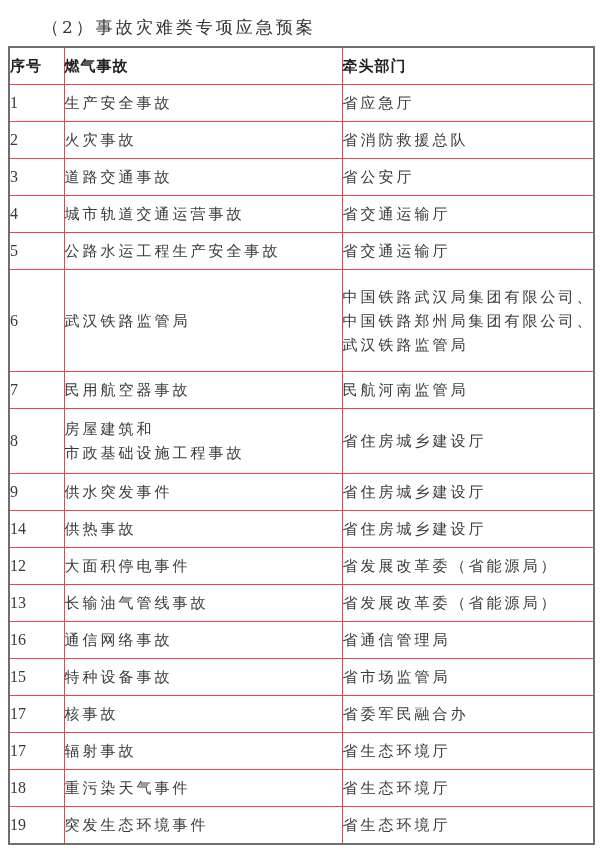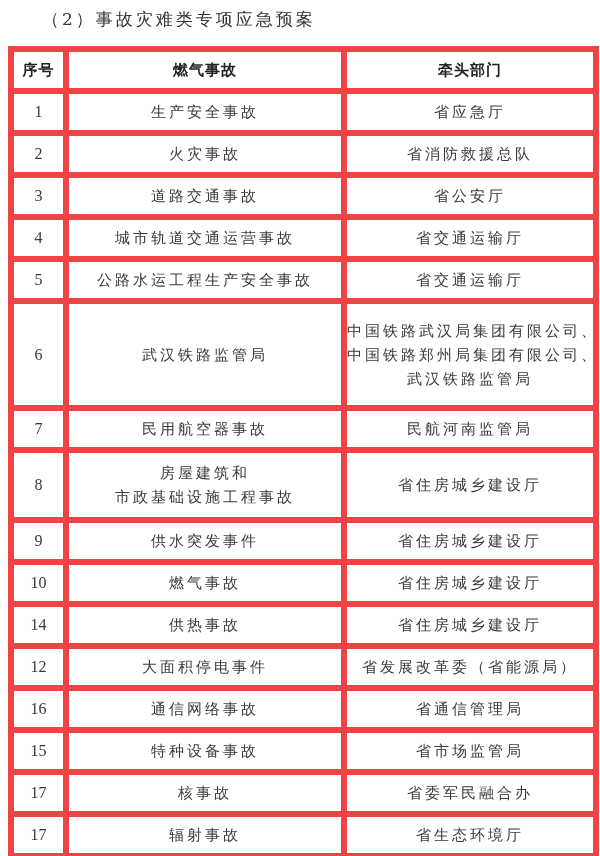--- a/index.html
+++ b/index.html
@@ -11,38 +11,38 @@
     width: 600px;
     height: 856px;
     position: relative;
     overflow: hidden;
     font-family: "DejaVu Serif", "Liberation Serif", serif;
     color: #333333;
   }
   .heading {
     position: absolute;
     left: 42px;
-    top: 8px;
+    top: 16px;
     font-size: 17px;
     letter-spacing: 3px;
     color: #333333;
     font-family: "DejaVu Serif", "Liberation Serif", serif;
   }
   table.plan-table {
     position: absolute;
     left: 8px;
     top: 46px;
     width: 585px;
     border-collapse: collapse;
     table-layout: fixed;
   }
   table.plan-table th,
   table.plan-table td {
-    border: 6px solid #ef4444;
-    text-align: center;
+    border: 1px solid #ef4444;
+    text-align: left;
     vertical-align: middle;
     padding: 0;
     font-size: 15px;
     letter-spacing: 3px;
     line-height: 24px;
     color: #3a3a3a;
     margin-top: 31px;
   }
   table.plan-table {
     border: 2px solid #6e6e6e;
@@ -167,47 +167,47 @@
       <tr class="row">
         <td class="num">9</td>
         <td>
           <span class="line">供水突发事件</span>
         </td>
         <td>
           <span class="line">省住房城乡建设厅</span>
         </td>
       </tr>
       <tr class="row">
-        <td class="num">10</td>
-        <td>
-          <span class="line">燃气事故</span>
+        <td class="num">14</td>
+        <td>
+          <span class="line">供热事故</span>
         </td>
         <td>
           <span class="line">省住房城乡建设厅</span>
         </td>
       </tr>
       <tr class="row">
-        <td class="num">14</td>
-        <td>
-          <span class="line">供热事故</span>
-        </td>
-        <td>
-          <span class="line">省住房城乡建设厅</span>
-        </td>
-      </tr>
-      <tr class="row">
         <td class="num">12</td>
         <td>
           <span class="line">大面积停电事件</span>
         </td>
         <td>
           <span class="line">省发展改革委（省能源局）</span>
         </td>
       </tr>
       <tr class="row">
+        <td class="num">13</td>
+        <td>
+          <span class="line">长输油气管线事故</span>
+        </td>
+        <td>
+          <span class="line">省发展改革委（省能源局）</span>
+        </td>
+      </tr>
+      <tr class="row">
         <td class="num">16</td>
         <td>
           <span class="line">通信网络事故</span>
         </td>
         <td>
           <span class="line">省通信管理局</span>
         </td>
       </tr>
       <tr class="row">
         <td class="num">15</td>
@@ -224,20 +224,29 @@
           <span class="line">核事故</span>
         </td>
         <td>
           <span class="line">省委军民融合办</span>
         </td>
       </tr>
       <tr class="row">
         <td class="num">17</td>
         <td>
           <span class="line">辐射事故</span>
+        </td>
+        <td>
+          <span class="line">省生态环境厅</span>
+        </td>
+      </tr>
+      <tr class="row">
+        <td class="num">18</td>
+        <td>
+          <span class="line">重污染天气事件</span>
         </td>
         <td>
           <span class="line">省生态环境厅</span>
         </td>
       </tr>
       <tr class="row">
         <td class="num">19</td>
         <td>
           <span class="line">突发生态环境事件</span>
         </td>

